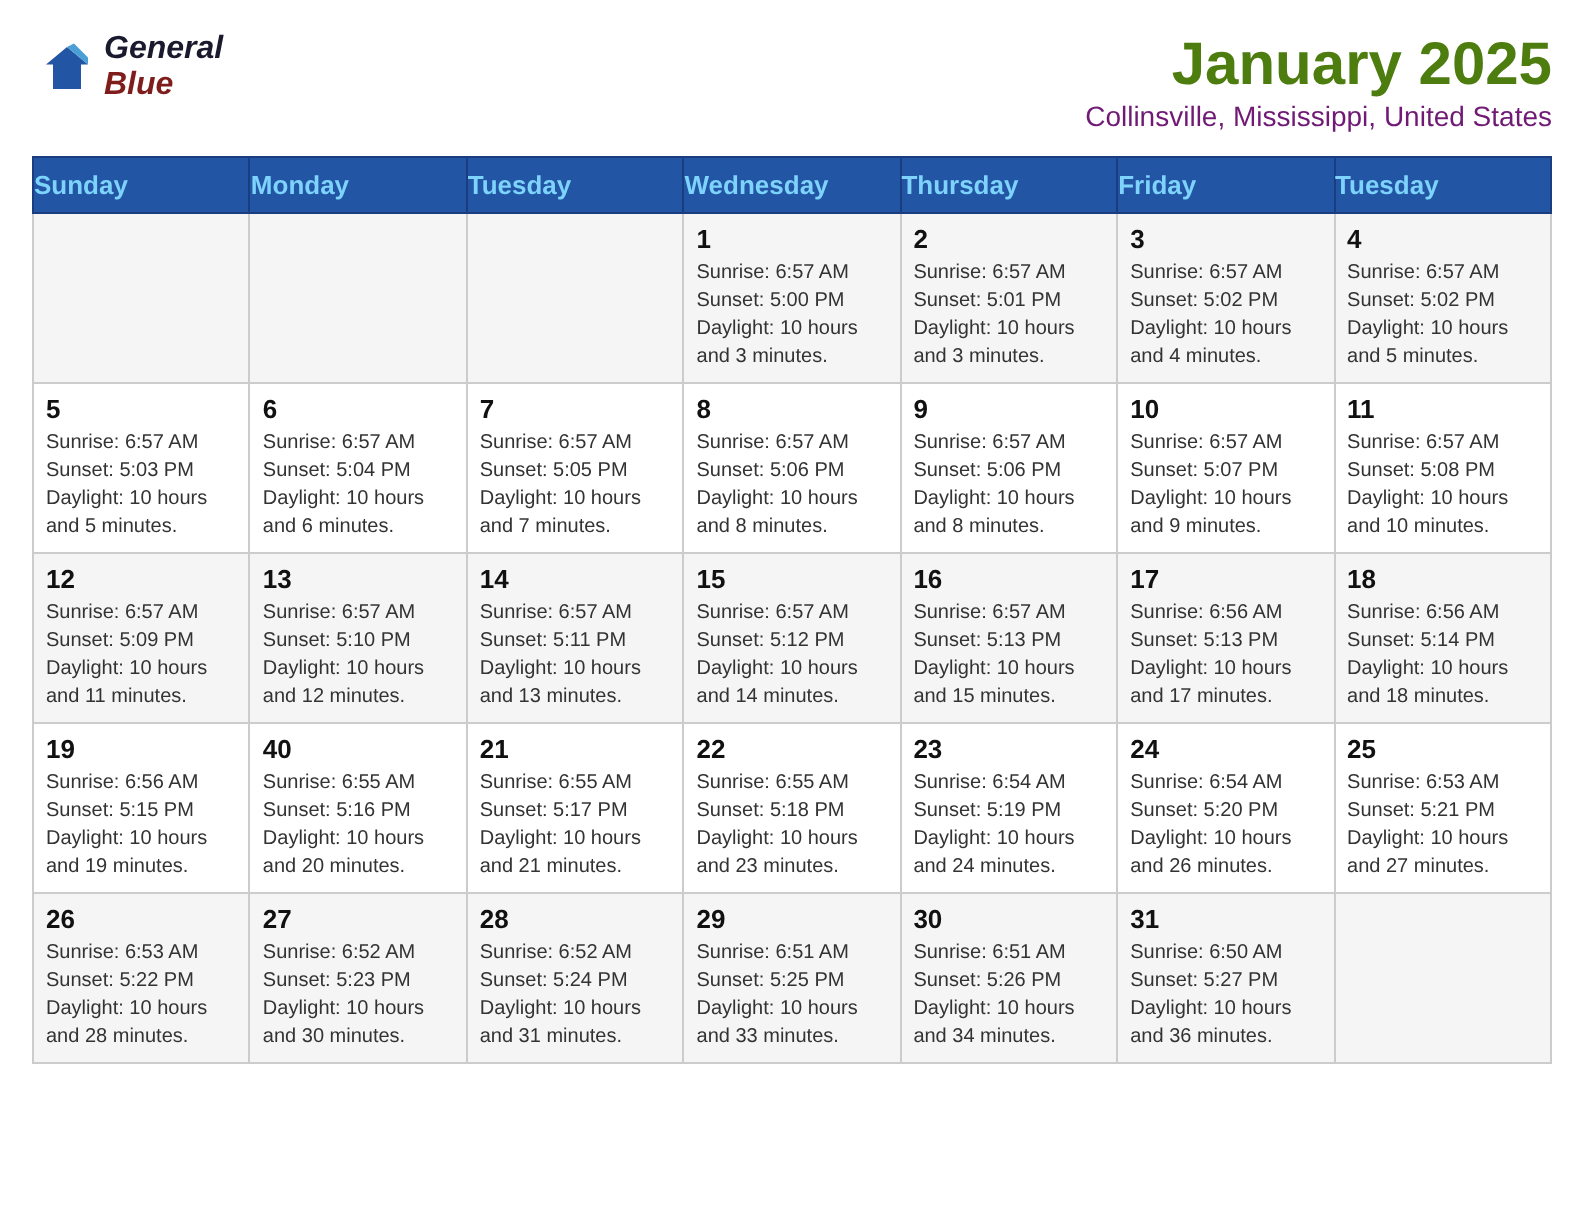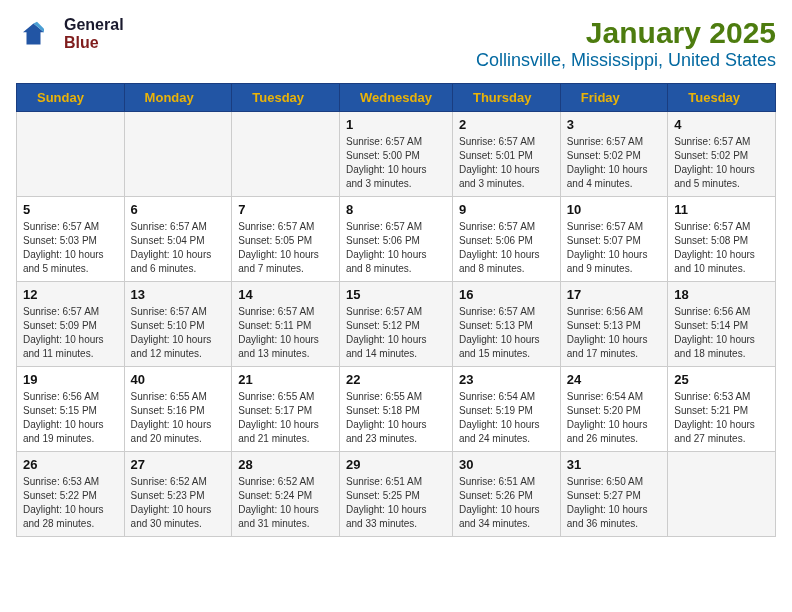--- a/index.html
+++ b/index.html
@@ -12,49 +12,50 @@
     }
     .header {
       display: flex;
       justify-content: space-between;
       align-items: flex-start;
       margin-bottom: 12px;
     }
     .logo {
       display: flex;
       align-items: center;
-      gap: 20px;
+      gap: 8px;
+      font-style: italic;
     }
     .logo-icon {
       width: 28px;
       height: 28px;
     }
     .title-block {
       text-align: right;
     }
     .main-title {
       font-size: 30px;
       font-weight: bold;
       color: #4d7c0f;
     }
     .subtitle {
-      font-size: 18px;
-      color: #0369a1;
+      font-size: 14px;
+      color: #701a75;
     }
     .calendar {
       width: 100%;
       border-collapse: collapse;
       border: 1px solid #ccc;
     }
     .calendar th {
       background: #2255a4;
-      color: #eab308;
+      color: #7dd3fc;
       font-size: 13px;
       font-weight: bold;
-      padding: 6px 20px;
+      padding: 6px 0;
       text-align: left;
       border: 1px solid #1a3d80;
     }
     .calendar td {
       vertical-align: top;
       border: 1px solid #ccc;
       padding: 5px 6px;
       width: 108px;
       min-height: 80px;
       font-size: 11px;

